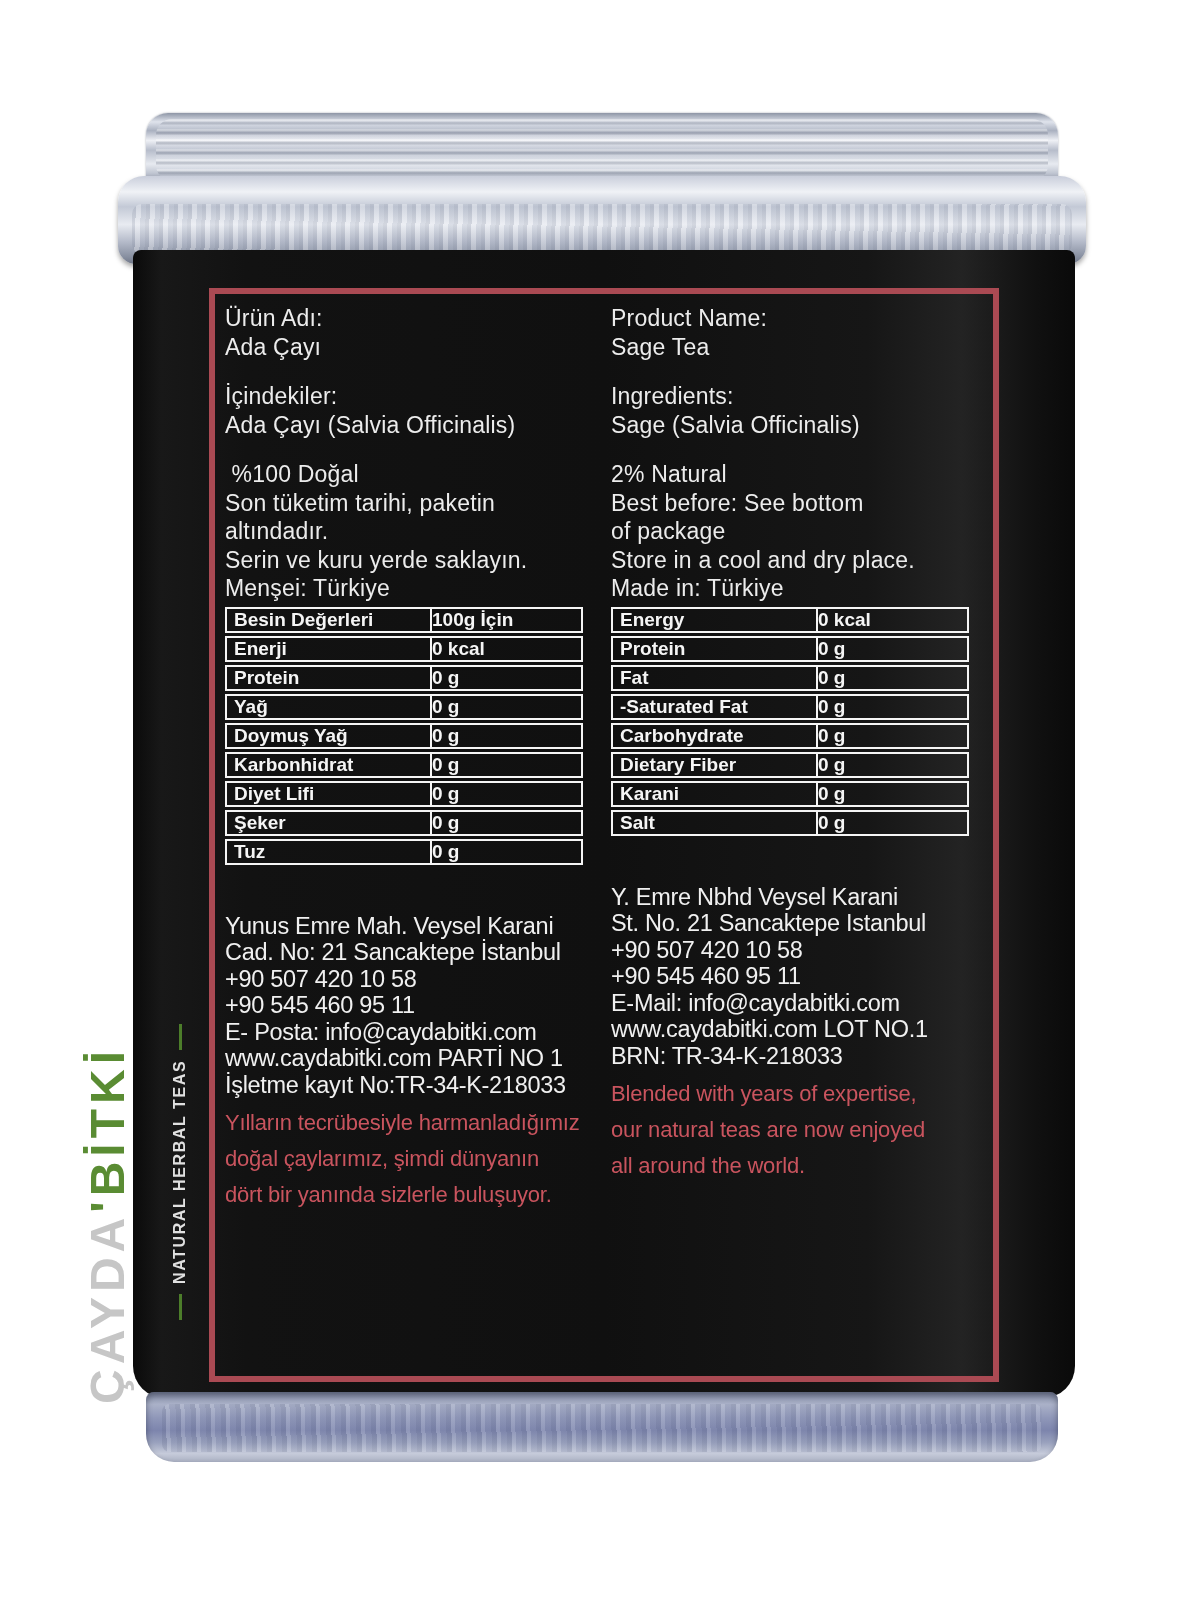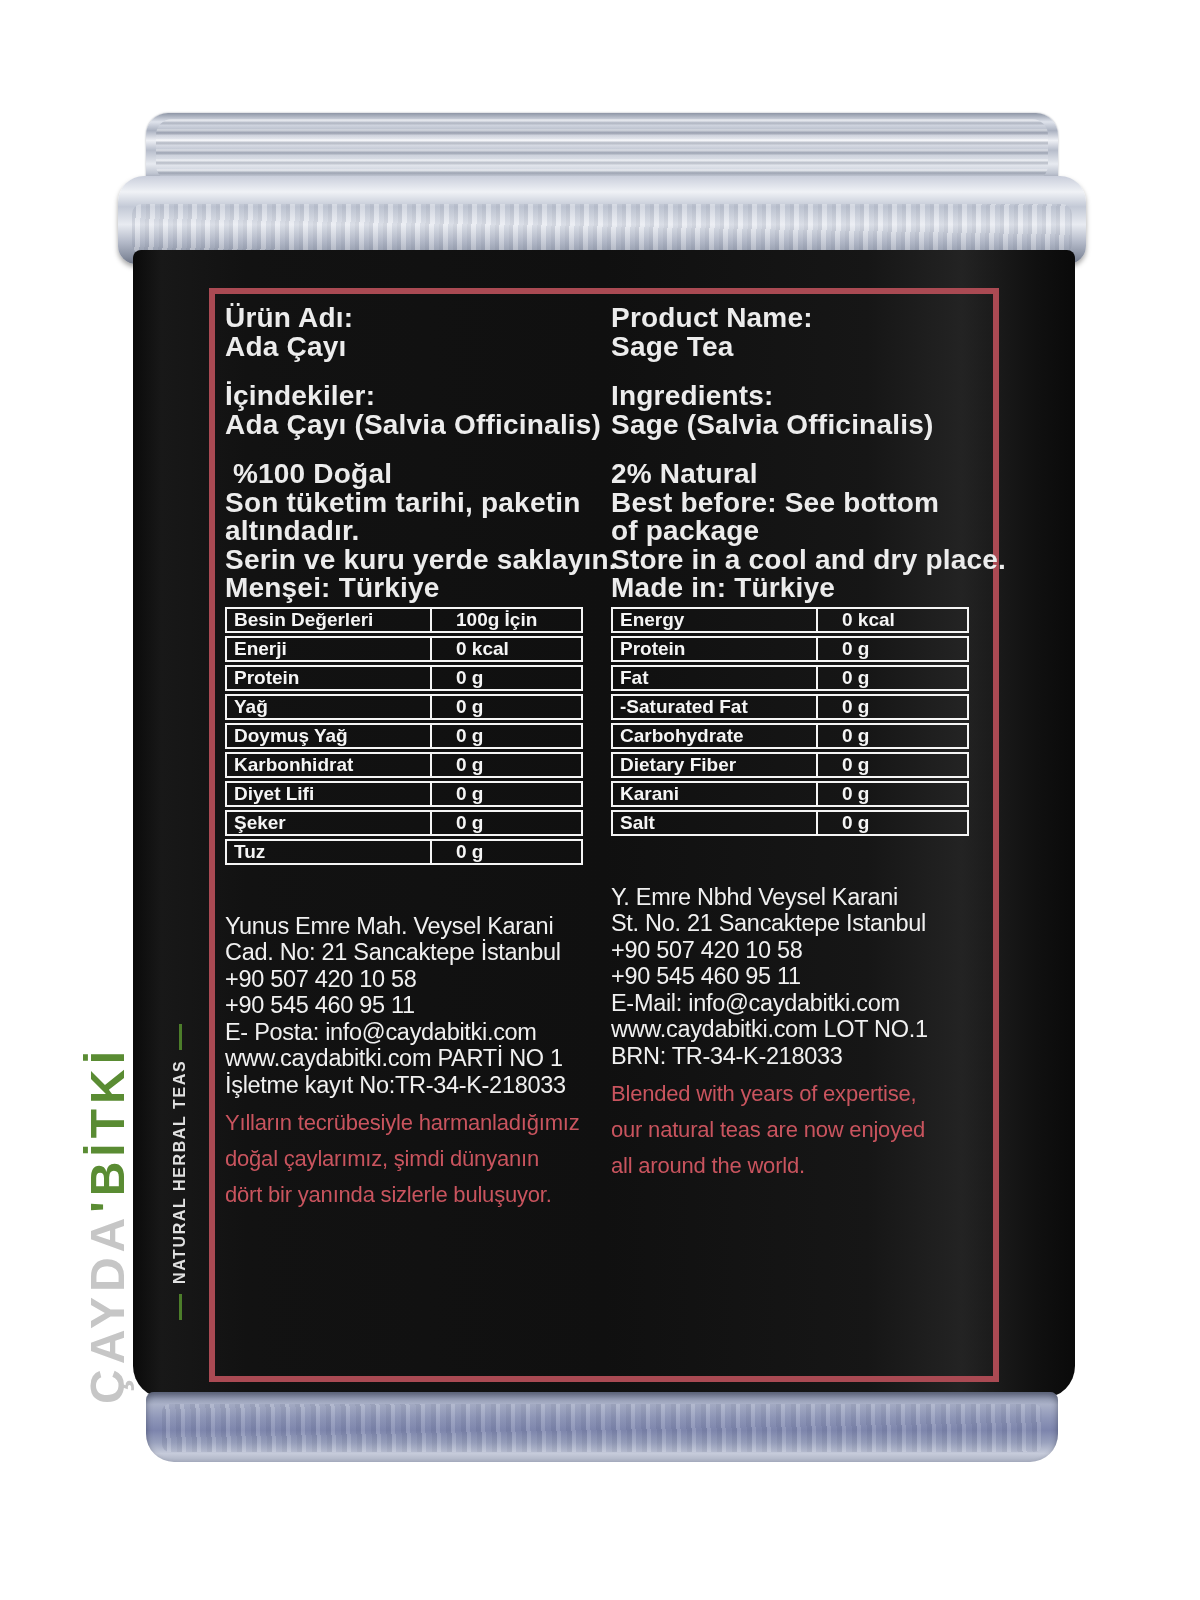--- a/index.html
+++ b/index.html
@@ -76,37 +76,37 @@
 
   
   .label-frame {
     position:absolute; left:76px; top:38px; width:790px; height:1094px;
     box-sizing:border-box; border:6px solid #aa4a53;
   }
   .cols { display:flex; gap:12px; padding:10px 0 0 10px; }
   .col { width:374px; }
 
   .txt {
-    color:#ececec; font-size:28px; line-height:28.5px;
-    white-space:pre; letter-spacing:0.2px;font-weight:bold;
+    color:#ececec; font-size:23px; line-height:28.5px;
+    white-space:pre; letter-spacing:0.2px;
   }
   .sec-product     { margin-bottom:21px; }
   .sec-ingredients { margin-bottom:21px; }
   .sec-info        { margin-bottom:4px;  }
   .sec-brew        { margin-bottom:31px; }
 
   
   .ntable { width:358px; margin-bottom:13px; }
   .trow {
     display:flex; align-items:center; border:2px solid #f5f5f5; margin-bottom:3px;
     height:22px; color:#f5f5f5; font-size:19px; font-weight:700; line-height:22px;
     white-space:pre;
   }
   .trow .cl { flex:0 0 205px; padding-left:7px; border-right:2px solid #f5f5f5; box-sizing:border-box; }
-  .trow .cv { padding-left:24px; }
+  .trow .cv { padding-left:0; }
 
   .address {
     color:#f0f0f0; font-size:23.5px; line-height:26.5px; letter-spacing:-0.3px;
     white-space:pre; margin-bottom:7px;margin-top:48px;
   }
   .note {
     color:#c9545e; font-size:22px; line-height:36px; letter-spacing:-0.2px;
     white-space:pre;
   }
 </style>

